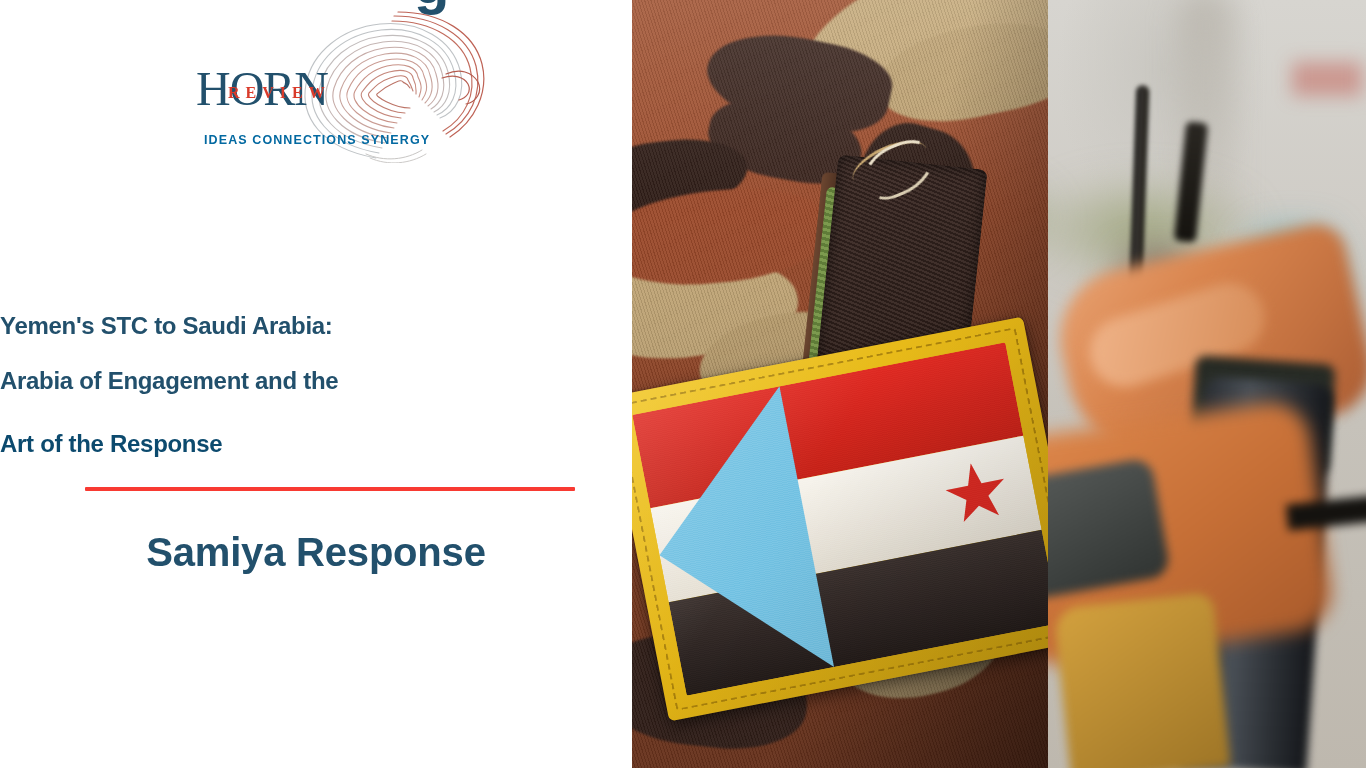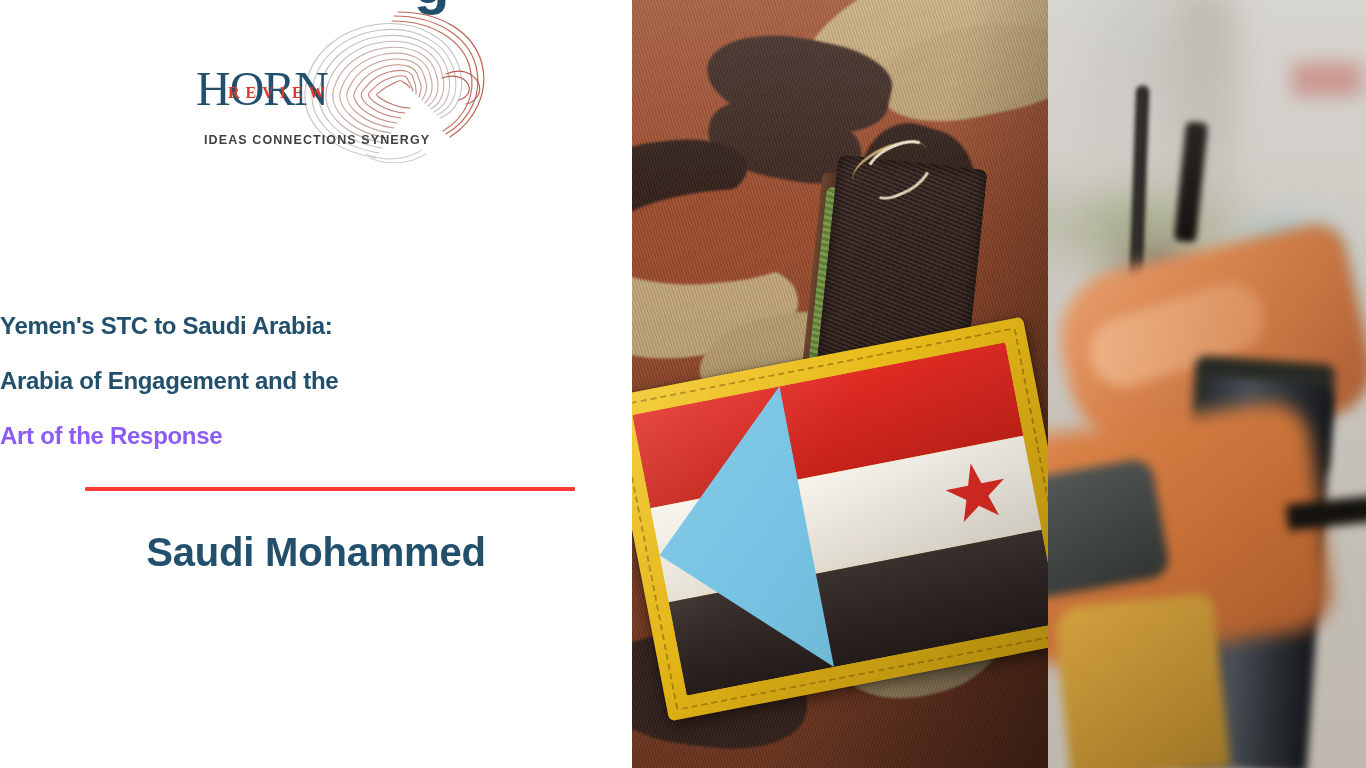--- a/index.html
+++ b/index.html
@@ -91,21 +91,21 @@
     white-space: nowrap;
   }
   .logo-tagline {
     position: absolute;
     left: 8px;
     top: 125px;
     font-family: "Liberation Sans", sans-serif;
     font-weight: 700;
     font-size: 12.5px;
     letter-spacing: 1.1px;
-    color: #404040;
+    color: #0369a1;
     white-space: nowrap;
   }
 
   
   .headline {
     position: absolute;
     left: 0;
     top: 282px;
     width: 632px;
     text-align: left;
@@ -113,21 +113,22 @@
     font-size: 24px;
     line-height: 55px;
     letter-spacing: -0.3px;
     color: #22506C;
   }
   .headline .line {
     display: block;
     white-space: nowrap;
   }
   .headline .accent {
-    color: #8b5cf6;
+    color: #0c4a6e;
+    margin-top: 8px;
   }
 
   
   .divider {
     position: absolute;
     left: 85px;
     top: 487px;
     width: 490px;
     height: 4px;
     background: #F83A32;
@@ -531,21 +532,21 @@
     </div>
 
     <h1 class="headline">
       <span class="line">Yemen's STC to Saudi Arabia:</span>
       <span class="line">Arabia of Engagement and the</span>
       <span class="line accent">Art of the Response</span>
     </h1>
 
     <div class="divider"></div>
 
-    <div class="author">Saudi Mohammed</div>
+    <div class="author">Samiya Response</div>
   </div>
 
   <div class="photo">
 
     <div class="bg-sky"></div>
     <div class="bg-tower"></div>
     <div class="bg-red-sign"></div>
     <div class="bg-greenery"></div>
     <div class="bg-greenery2"></div>
     <div class="bg-car"></div>

